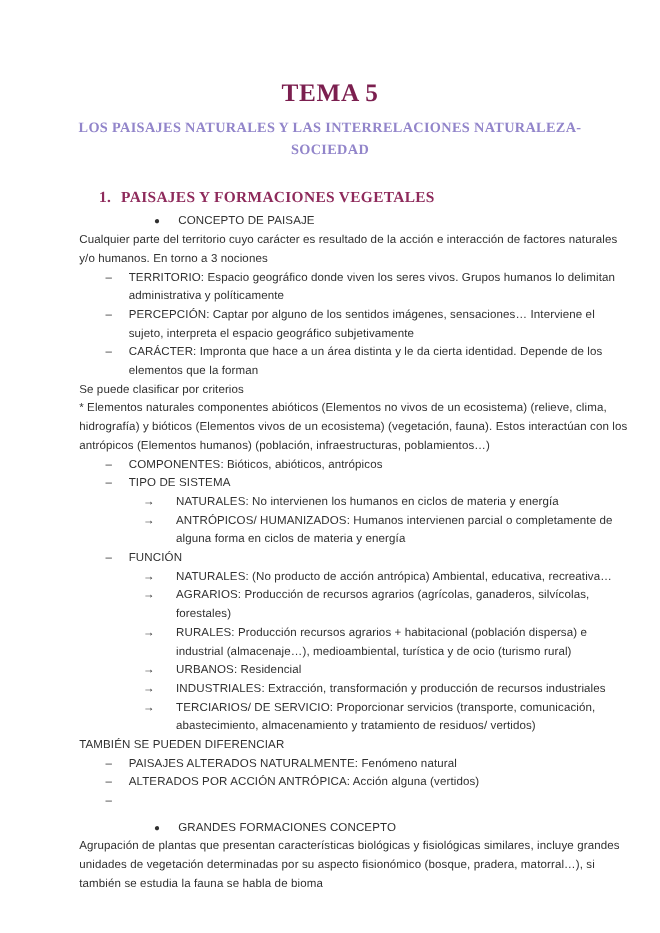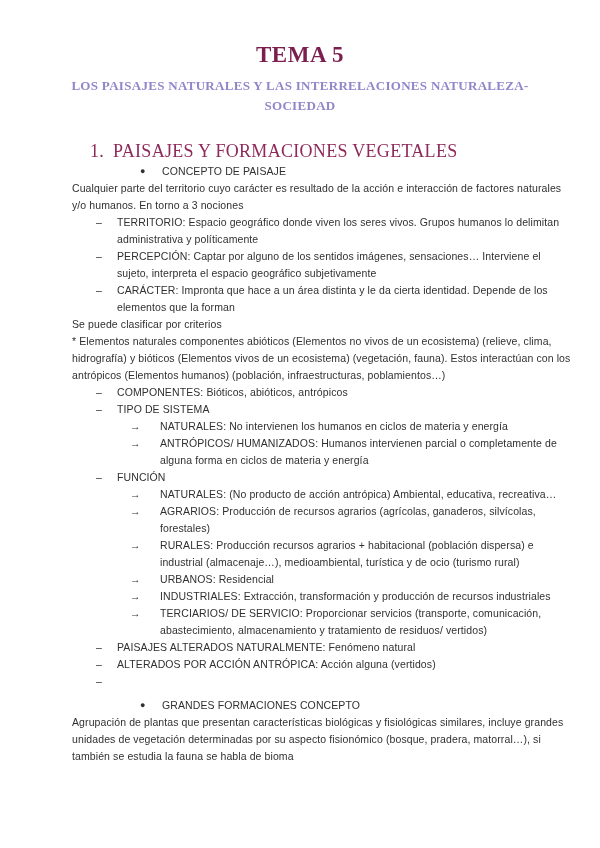--- a/index.html
+++ b/index.html
@@ -11,21 +11,21 @@
     width: 600px;
     height: 848px;
     overflow: hidden;
     font-family: "Liberation Sans", "DejaVu Sans", sans-serif;
     color: var(--body-color, #303030);
   }
   .page {
     box-sizing: border-box;
     width: 600px;
     height: 848px;
-    padding-top: 42px;
+    padding-top: 72px;
     background: #ffffff;
   }
   .doc-title {
     margin: 0;
     text-align: center;
     font-family: "Liberation Serif", "DejaVu Serif", serif;
     font-weight: bold;
     font-size: 23px;
     letter-spacing: 0.5px;
     color: var(--title-color, #7b1f4f);
@@ -37,22 +37,22 @@
     font-family: "Liberation Serif", "DejaVu Serif", serif;
     font-weight: bold;
     font-size: 13px;
     line-height: 20px;
     letter-spacing: 0.3px;
     color: var(--subtitle-color, #9285ca);
   }
   .section-heading {
     margin: 26px 28px 3px 90px;
     font-family: "Liberation Serif", "DejaVu Serif", serif;
-    font-weight: normal;
-    font-size: 18px;
+    font-weight: bold;
+    font-size: 14px;
     line-height: 18px;
     letter-spacing: 0.3px;
     color: var(--heading-color, #8e2a5b);
   }
   .section-heading .sec-num { margin-right: 9px; }
   .content {
     margin: 0 26px 0 72px;
   }
   .block {
     font-size: 10.5px;
@@ -110,20 +110,21 @@
       <div class="block dash"><span class="marker">–</span><span>TIPO DE SISTEMA</span></div>
       <div class="block arrow"><span class="marker">→</span><span>NATURALES: No intervienen los humanos en ciclos de materia y energía</span></div>
       <div class="block arrow"><span class="marker">→</span><span>ANTRÓPICOS/ HUMANIZADOS: Humanos intervienen parcial o completamente de alguna forma en ciclos de materia y energía</span></div>
       <div class="block dash"><span class="marker">–</span><span>FUNCIÓN</span></div>
       <div class="block arrow"><span class="marker">→</span><span>NATURALES: (No producto de acción antrópica) Ambiental, educativa, recreativa…</span></div>
       <div class="block arrow"><span class="marker">→</span><span>AGRARIOS: Producción de recursos agrarios (agrícolas, ganaderos, silvícolas, forestales)</span></div>
       <div class="block arrow"><span class="marker">→</span><span>RURALES: Producción recursos agrarios + habitacional (población dispersa) e industrial (almacenaje…), medioambiental, turística y de ocio (turismo rural)</span></div>
       <div class="block arrow"><span class="marker">→</span><span>URBANOS: Residencial</span></div>
       <div class="block arrow"><span class="marker">→</span><span>INDUSTRIALES: Extracción, transformación y producción de recursos industriales</span></div>
       <div class="block arrow"><span class="marker">→</span><span>TERCIARIOS/ DE SERVICIO: Proporcionar servicios (transporte, comunicación, abastecimiento, almacenamiento y tratamiento de residuos/ vertidos)</span></div>
+      <div class="block p">TAMBIÉN SE PUEDEN DIFERENCIAR</div>
       <div class="block dash"><span class="marker">–</span><span>PAISAJES ALTERADOS NATURALMENTE: Fenómeno natural</span></div>
       <div class="block dash"><span class="marker">–</span><span>ALTERADOS POR ACCIÓN ANTRÓPICA: Acción alguna (vertidos)</span></div>
       <div class="block dash"><span class="marker">–</span></div>
       <div class="spacer"></div>
       <div class="block bullet"><span class="marker">●</span><span>GRANDES FORMACIONES CONCEPTO</span></div>
       <div class="block p">Agrupación de plantas que presentan características biológicas y fisiológicas similares, incluye grandes unidades de vegetación determinadas por su aspecto fisionómico (bosque, pradera, matorral…), si también se estudia la fauna se habla de bioma</div>
     </div>
 </div>
 
 </body></html>

